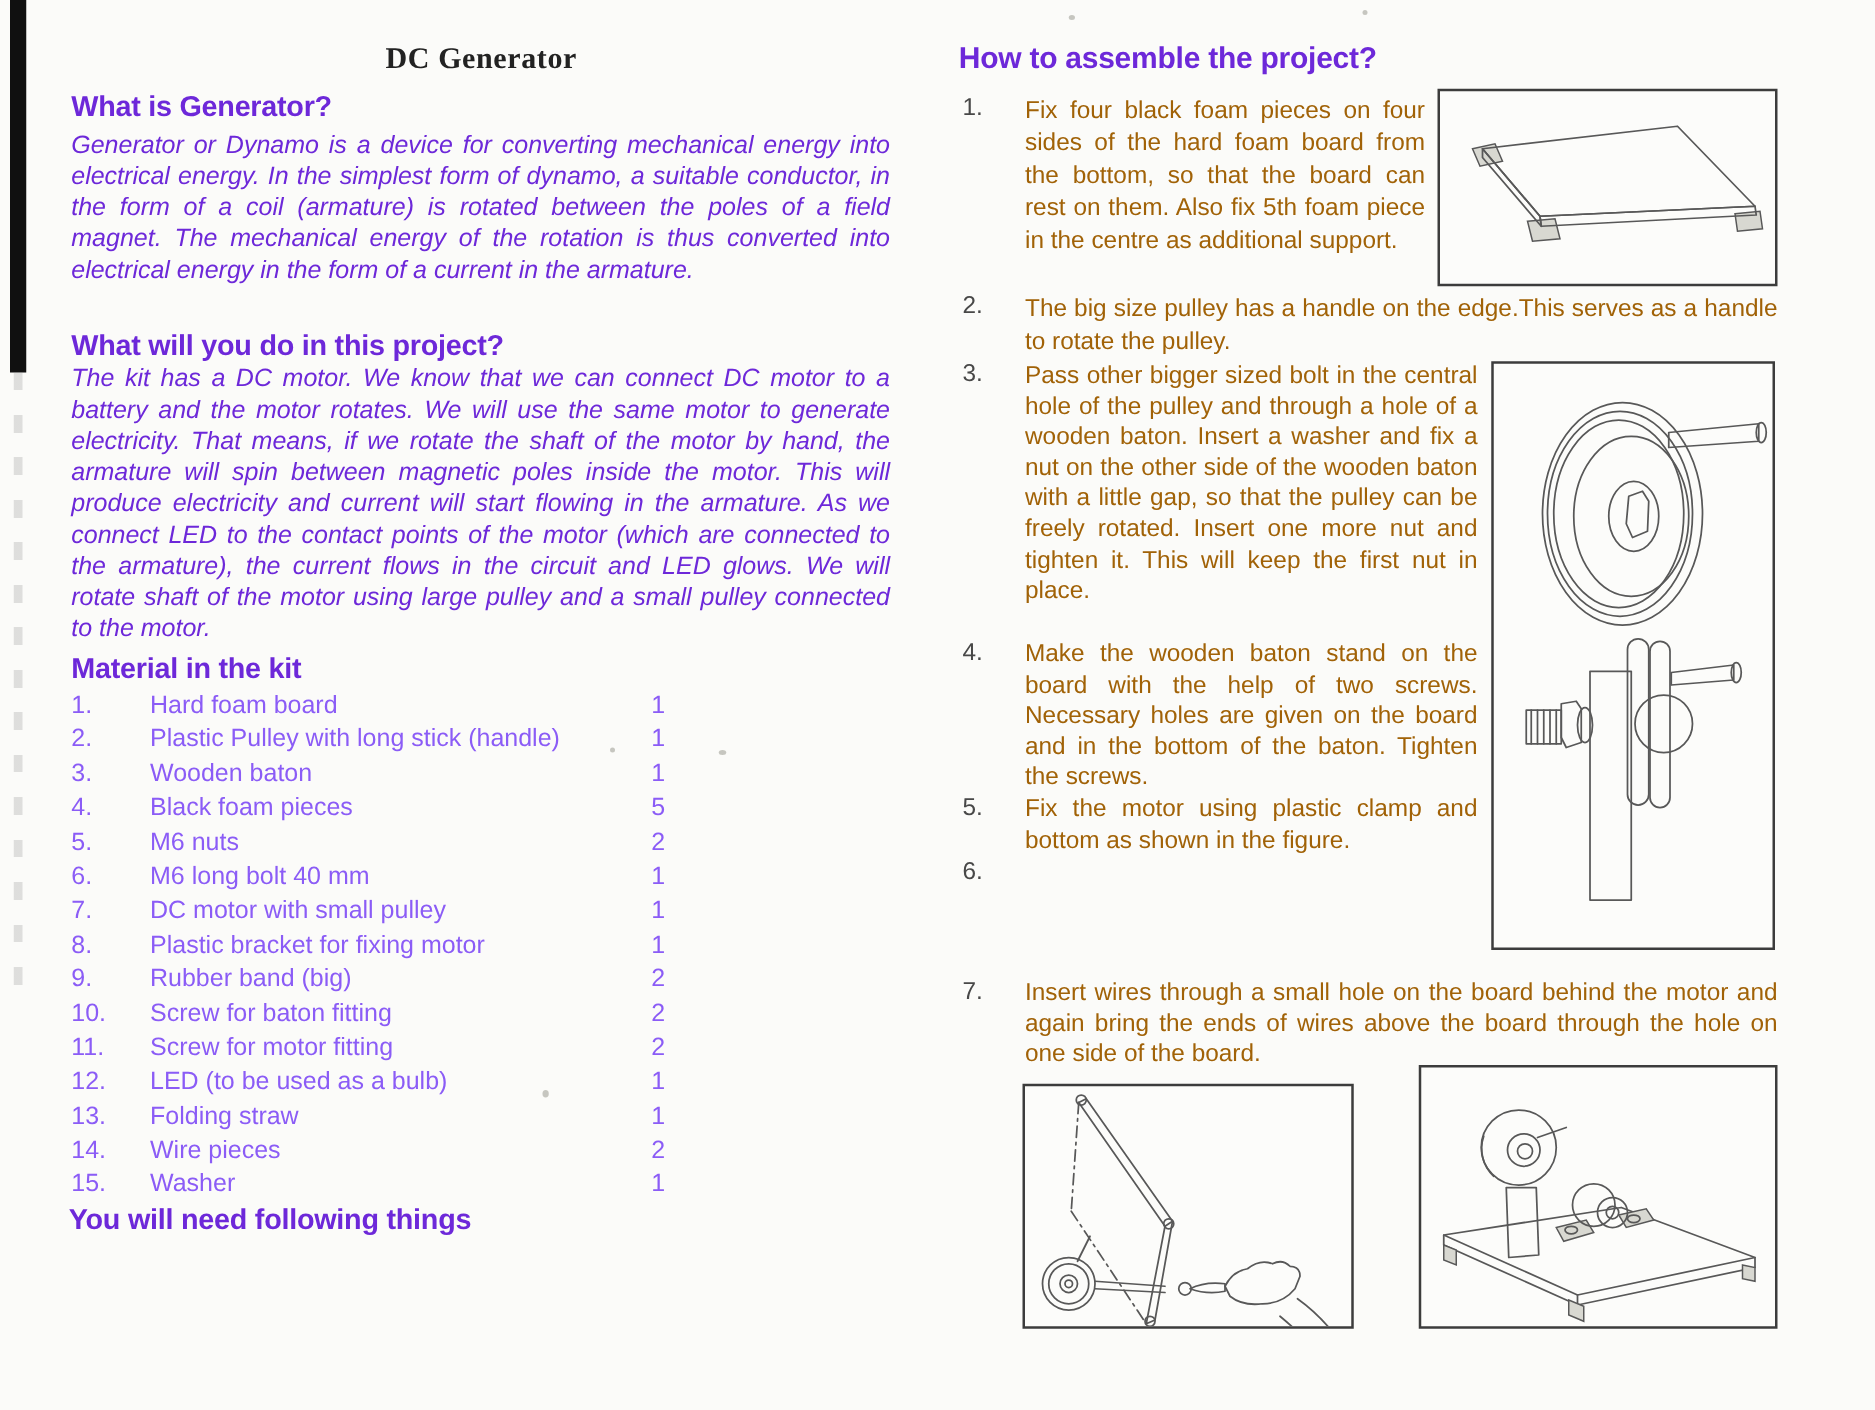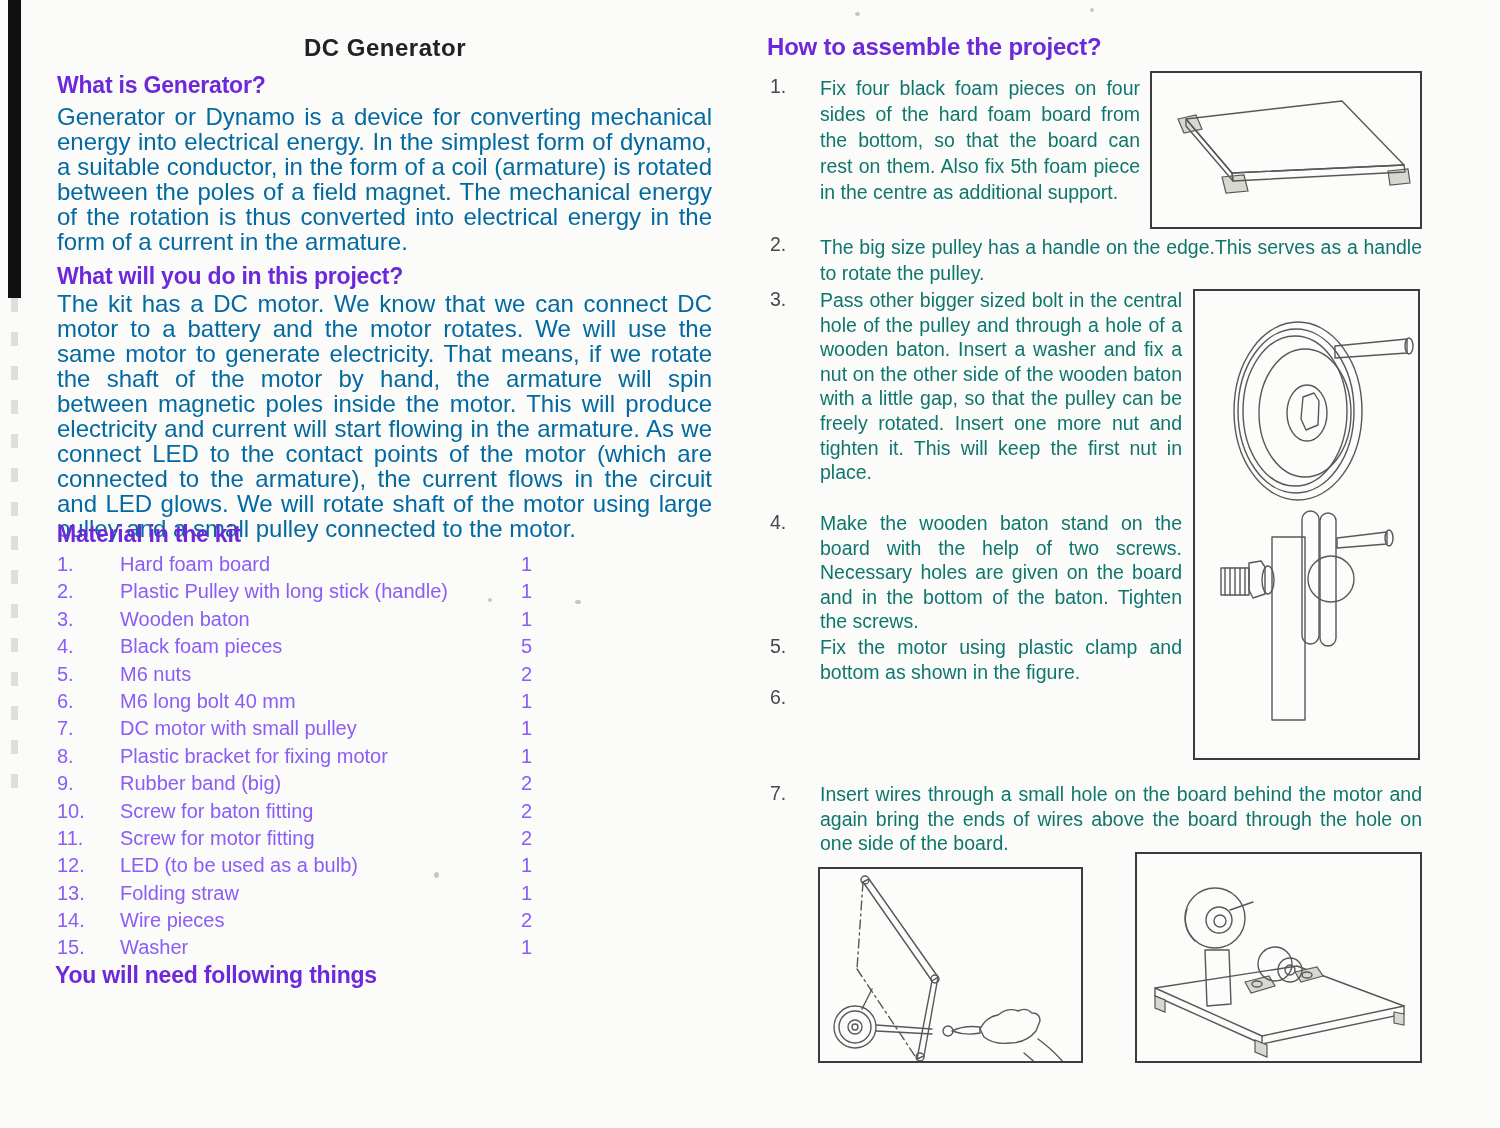--- a/index.html
+++ b/index.html
@@ -4,31 +4,31 @@
 <style>
   html,body{margin:0;padding:0;background:#e8e8e6;}
   .page{
     position:relative; width:1500px; height:1128px; overflow:hidden;
     background:#fbfbf9;
     font-family:"Liberation Sans","DejaVu Sans",sans-serif;
     color:#454545;
   }
   
   .title{position:absolute; left:55px; top:34px; width:660px; text-align:center;
-         font-size:24px; font-weight:bold; color:#222; letter-spacing:.5px;}
+         font-size:24px; font-weight:bold; color:#222; letter-spacing:.5px;font-family:Liberation Serif, serif;}
   .h{position:absolute; font-size:23px; font-weight:bold; color:#6d28d9; letter-spacing:-.2px;}
-  .p{position:absolute; font-size:24px; line-height:25px; text-align:justify; color:#0369a1;}
+  .p{position:absolute; font-size:20px; line-height:25px; text-align:justify; color:#6d28d9;font-style:italic;}
   
   .materials{position:absolute; left:57px; top:553px; width:655px;}
   .mat-row{position:relative; height:27.4px; font-size:20px; color:#8b5cf6; white-space:nowrap;}
   .mno{display:inline-block; width:63px;}
   .mqty{position:absolute; left:464px; top:0;}
   
   .sno{position:absolute; left:770px; font-size:19.5px; color:#484848;}
-  .stxt{position:absolute; left:820px; font-size:19.5px; text-align:justify; color:#0f766e;}
+  .stxt{position:absolute; left:820px; font-size:19.5px; text-align:justify; color:#a16207;}
   
   .fig{position:absolute; border:2px solid #3c3c3c; background:#fcfcfa; box-sizing:border-box;}
   .fig svg{display:block;}
   .sk{stroke:#585858; fill:none; stroke-width:1.4; stroke-linejoin:round; stroke-linecap:round;}
   .skf{stroke:#585858; fill:#d8d8d1; stroke-width:1.2;}
   
   .strip1{position:absolute; left:8px; top:0; width:13px; height:298px; background:#101010;}
   .strip2{position:absolute; left:11px; top:298px; width:7px; height:490px; opacity:.3;
           background:repeating-linear-gradient(180deg,#9a9a9a 0 14px,transparent 14px 34px);}
   .speck{position:absolute; background:#b9b9b2; border-radius:50%; opacity:.8;}

